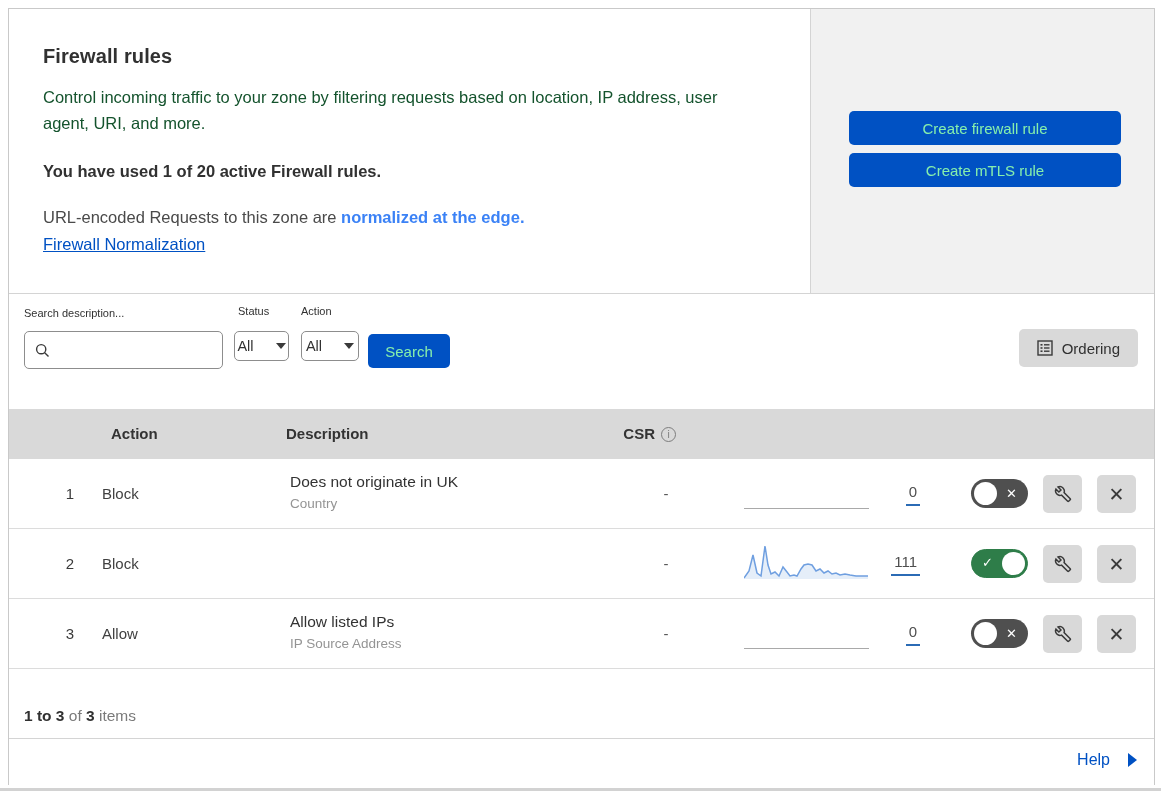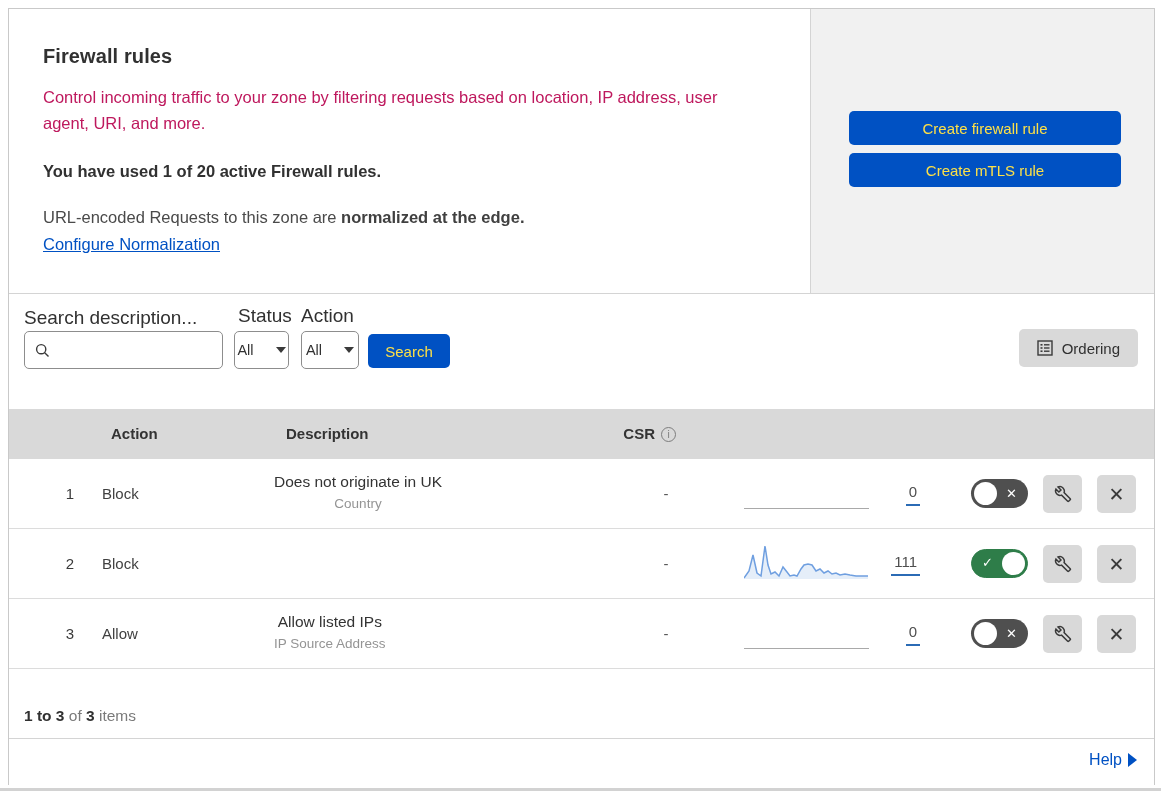--- a/index.html
+++ b/index.html
@@ -8,63 +8,63 @@
   .page-bottom-strip { position:absolute; left:0; bottom:0; width:100%; height:3px; background:#d2d2d2; }
 
   .container { position:absolute; left:8px; top:8px; width:1147px; height:777px; border:1px solid #c9c9c9; background:#fff; }
 
   
   .top { position:relative; width:100%; height:285px; border-bottom:1px solid #d4d4d4; display:flex; }
   .top-left { width:802px; height:100%; border-right:1px solid #d4d4d4; padding:36px 64px 0 34px; background:#fff; }
   .top-right { flex:1; background:#f1f1f1; position:relative; }
 
   .page-title { font-size:20px; font-weight:600; color:#313131; letter-spacing:0.1px; }
-  .page-desc { margin-top:16px; font-size:16.5px; line-height:26px; color:#be185d; max-width:712px; }
+  .page-desc { margin-top:16px; font-size:16.5px; line-height:26px; color:#14532d; max-width:712px; }
   .usage-line { margin-top:26px; font-size:16.5px; font-weight:700; color:#313131; }
   .norm-line { margin-top:27px; font-size:16.5px; color:#4a4a4a; }
-  .norm-line b { color:#404040; }
+  .norm-line b { color:#3b82f6; }
   .norm-link { display:inline-block; margin-top:8px; font-size:16.5px; color:#0051c3; text-decoration:underline; cursor:pointer; }
 
-  .btn-primary { display:block; background:#0051c3; color:#fde047; border:none; border-radius:5px; font-size:15px; font-family:"Liberation Sans", sans-serif; cursor:pointer; text-align:center; }
+  .btn-primary { display:block; background:#0051c3; color:#86efac; border:none; border-radius:5px; font-size:15px; font-family:"Liberation Sans", sans-serif; cursor:pointer; text-align:center; }
   .cta { position:absolute; left:38px; width:272px; height:34px; }
   .cta.firewall { top:102px; }
   .cta.mtls { top:144px; }
 
   
   .filterbar { position:relative; width:100%; height:115px; background:#fff; }
-  .filter-label { position:absolute; font-size:19px; color:#313131; }
+  .filter-label { position:absolute; font-size:11px; color:#313131; }
   .lbl-search { left:15px; top:13px; }
   .lbl-status { left:229px; top:11px; }
   .lbl-action { left:292px; top:11px; }
 
   .search-box { position:absolute; left:15px; top:37px; width:199px; height:38px; border:1px solid #8d8d8d; border-radius:5px; background:#fff; display:flex; align-items:center; padding-left:10px; }
   .search-box input { border:none; outline:none; width:150px; font-size:14px; font-family:"Liberation Sans", sans-serif; margin-left:8px; background:transparent; }
 
-  .select-btn { position:absolute; top:37px; height:38px; border:1px solid #8d8d8d; border-radius:5px; background:#fff; font-size:14.5px; color:#313131; font-family:"Liberation Sans", sans-serif; cursor:pointer; display:flex; align-items:center; justify-content:center; gap:22px; }
+  .select-btn { position:absolute; top:37px; height:30px; border:1px solid #8d8d8d; border-radius:5px; background:#fff; font-size:14.5px; color:#313131; font-family:"Liberation Sans", sans-serif; cursor:pointer; display:flex; align-items:center; justify-content:center; gap:22px; }
   .sel-status { left:225px; width:55px; }
   .sel-action { left:292px; width:58px; }
   .caret { width:0; height:0; border-left:5px solid transparent; border-right:5px solid transparent; border-top:6px solid #3a3a3a; display:inline-block; }
 
   .search-go { position:absolute; left:359px; top:40px; width:82px; height:34px; }
 
   .ordering-btn { position:absolute; right:16px; top:35px; height:38px; padding:0 18px; background:#d9d9d9; border:none; border-radius:5px; font-size:15px; color:#313131; font-family:"Liberation Sans", sans-serif; cursor:pointer; display:flex; align-items:center; gap:9px; }
 
   
   .thead { position:relative; width:100%; height:50px; background:#d9d9d9; }
   .thead .th { position:absolute; top:0; line-height:50px; font-size:15px; font-weight:600; color:#333; }
   .th-action { left:102px; }
   .th-desc { left:277px; }
   .th-csr { left:600px; width:46px; text-align:right; }
   .th-activity { left:701px; }
   .info-icon { position:absolute; left:652px; top:18px; width:15px; height:15px; border:1px solid #7d7d7d; border-radius:50%; color:#7d7d7d; font-size:10px; line-height:14px; text-align:center; font-style:normal; cursor:pointer; background:transparent; }
 
   .row { position:relative; width:100%; height:70px; border-bottom:1px solid #dcdcdc; background:#fff; }
   .row .num { position:absolute; left:48px; width:26px; text-align:center; line-height:70px; font-size:15px; color:#3a3a3a; }
   .row .act { position:absolute; left:93px; line-height:70px; font-size:15px; color:#404040; }
-  .row .desc { position:absolute; left:265px; top:14px;text-align:center; }
+  .row .desc { position:absolute; left:281px; top:14px; }
   .row .desc .d-title { font-size:15.5px; color:#333; }
   .row .desc .d-sub { font-size:13.5px; color:#949494; margin-top:5px; }
   .row .csr { position:absolute; left:637px; width:40px; text-align:center; line-height:70px; font-size:15px; color:#5a5a5a; }
 
   .spark-zone { position:absolute; left:735px; bottom:17px; width:125px; height:38px; }
   .spark-zone svg { position:absolute; left:0; bottom:0; }
   .flatline { position:absolute; left:0; bottom:2px; width:125px; height:1px; background:#a9a9a9; }
 
   .count-wrap { position:absolute; left:845px; top:0; width:66px; height:70px; display:flex; align-items:center; justify-content:flex-end; }
   .count { font-size:15px; color:#4f4f4f; border-bottom:2px solid #2b6bb5; padding:0 3px 4px 3px; text-decoration:none; cursor:pointer; }
@@ -83,36 +83,36 @@
   .icon-btn { position:absolute; top:16px; width:39px; height:38px; background:#d9d9d9; border:none; border-radius:5px; cursor:pointer; display:flex; align-items:center; justify-content:center; color:#3a3a3a; }
   .btn-wrench { left:1034px; }
   .btn-close { left:1088px; font-size:19px; font-family:"DejaVu Sans", sans-serif; color:#3a3a3a; }
 
   
   .tfoot { position:relative; width:100%; height:70px; border-bottom:1px solid #d4d4d4; background:#fff; }
   .tfoot .count-text { position:absolute; left:15px; top:38px; font-size:15.5px; color:#7a7a7a; }
   .tfoot .count-text b { color:#313131; }
 
   .helpbar { position:relative; width:100%; height:46px; background:#fff; }
-  .help-link { position:absolute; right:17px; top:12px; font-size:16px; color:#0051c3; cursor:pointer; text-decoration:none; display:flex; align-items:center; gap:6px; }
+  .help-link { position:absolute; right:17px; top:12px; font-size:16px; color:#0051c3; cursor:pointer; text-decoration:none; display:flex; align-items:center; gap:18px; }
   .help-arrow { width:0; height:0; border-top:7px solid transparent; border-bottom:7px solid transparent; border-left:9px solid #0051c3; display:inline-block; }
 </style>
 </head>
 <body>
 
 <div class="page">
   <div class="container">
 
     <div class="top">
       <div class="top-left">
         <div class="page-title">Firewall rules</div>
         <div class="page-desc">Control incoming traffic to your zone by filtering requests based on location, IP address, user agent, URI, and more.</div>
         <div class="usage-line">You have used 1 of 20 active Firewall rules.</div>
         <div class="norm-line"><span>URL-encoded Requests to this zone are </span><b>normalized at the edge.</b></div>
-        <a class="norm-link">Configure Normalization</a>
+        <a class="norm-link">Firewall Normalization</a>
       </div>
       <div class="top-right">
         <button class="btn-primary cta firewall">Create firewall rule</button>
         <button class="btn-primary cta mtls">Create mTLS rule</button>
       </div>
     </div>
 
     <div class="filterbar">
       <div class="filter-label lbl-search">Search description...</div>
       <div class="filter-label lbl-status">Status</div>

